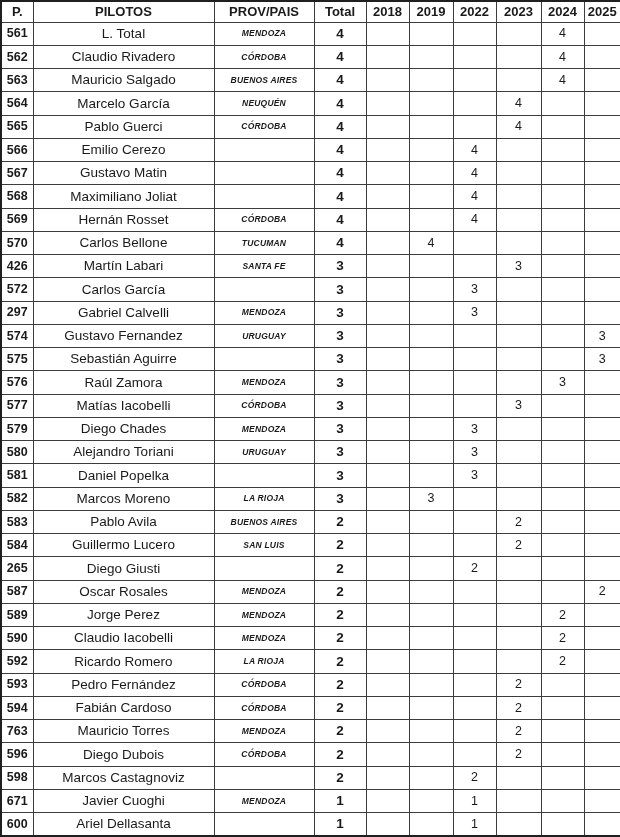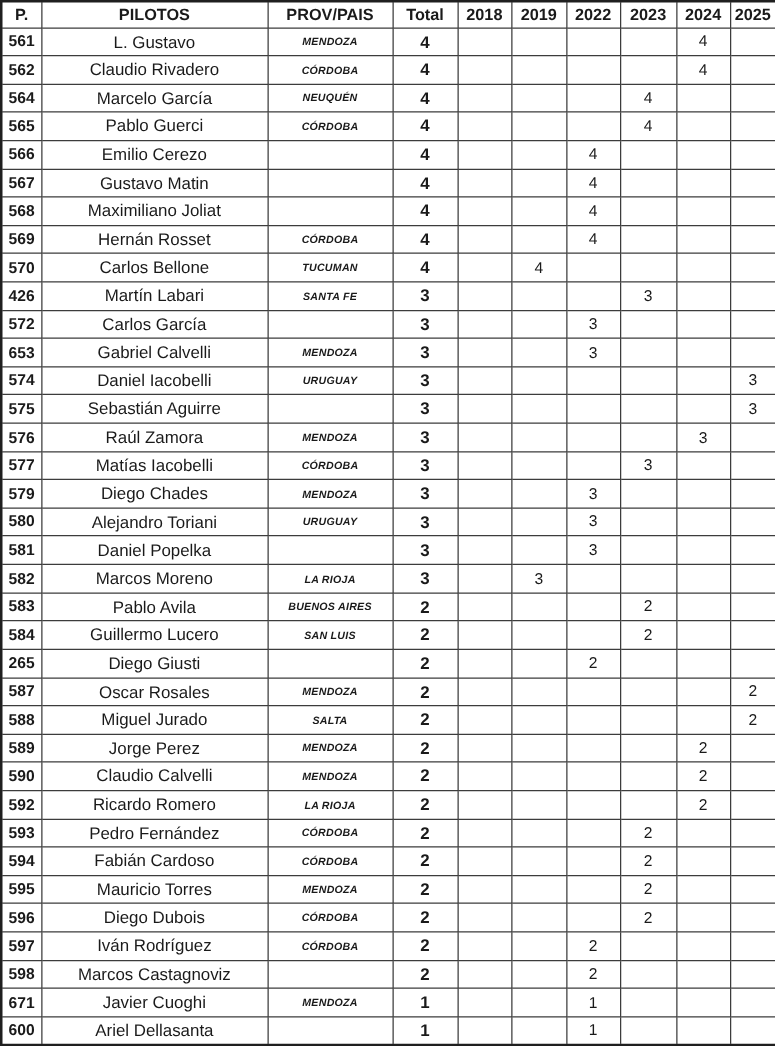--- a/index.html
+++ b/index.html
@@ -76,34 +76,46 @@
           <th>2019</th>
           <th>2022</th>
           <th>2023</th>
           <th>2024</th>
           <th>2025</th>
         </tr>
     </thead>
     <tbody id="table-body">
         <tr>
           <td class="col-position">561</td>
-          <td class="col-pilot">L. Gustavo</td>
+          <td class="col-pilot">L. Total</td>
           <td class="col-province">MENDOZA</td>
           <td class="col-total">4</td>
           <td class="col-year"></td>
           <td class="col-year"></td>
           <td class="col-year"></td>
           <td class="col-year"></td>
           <td class="col-year">4</td>
           <td class="col-year"></td>
         </tr>
         <tr>
           <td class="col-position">562</td>
           <td class="col-pilot">Claudio Rivadero</td>
           <td class="col-province">CÓRDOBA</td>
+          <td class="col-total">4</td>
+          <td class="col-year"></td>
+          <td class="col-year"></td>
+          <td class="col-year"></td>
+          <td class="col-year"></td>
+          <td class="col-year">4</td>
+          <td class="col-year"></td>
+        </tr>
+        <tr>
+          <td class="col-position">563</td>
+          <td class="col-pilot">Mauricio Salgado</td>
+          <td class="col-province">BUENOS AIRES</td>
           <td class="col-total">4</td>
           <td class="col-year"></td>
           <td class="col-year"></td>
           <td class="col-year"></td>
           <td class="col-year"></td>
           <td class="col-year">4</td>
           <td class="col-year"></td>
         </tr>
         <tr>
           <td class="col-position">564</td>
@@ -207,34 +219,34 @@
           <td class="col-province"></td>
           <td class="col-total">3</td>
           <td class="col-year"></td>
           <td class="col-year"></td>
           <td class="col-year">3</td>
           <td class="col-year"></td>
           <td class="col-year"></td>
           <td class="col-year"></td>
         </tr>
         <tr>
-          <td class="col-position">653</td>
+          <td class="col-position">297</td>
           <td class="col-pilot">Gabriel Calvelli</td>
           <td class="col-province">MENDOZA</td>
           <td class="col-total">3</td>
           <td class="col-year"></td>
           <td class="col-year"></td>
           <td class="col-year">3</td>
           <td class="col-year"></td>
           <td class="col-year"></td>
           <td class="col-year"></td>
         </tr>
         <tr>
           <td class="col-position">574</td>
-          <td class="col-pilot">Daniel Iacobelli</td>
+          <td class="col-pilot">Gustavo Fernandez</td>
           <td class="col-province">URUGUAY</td>
           <td class="col-total">3</td>
           <td class="col-year"></td>
           <td class="col-year"></td>
           <td class="col-year"></td>
           <td class="col-year"></td>
           <td class="col-year"></td>
           <td class="col-year">3</td>
         </tr>
         <tr>
@@ -363,46 +375,34 @@
           <td class="col-province">MENDOZA</td>
           <td class="col-total">2</td>
           <td class="col-year"></td>
           <td class="col-year"></td>
           <td class="col-year"></td>
           <td class="col-year"></td>
           <td class="col-year"></td>
           <td class="col-year">2</td>
         </tr>
         <tr>
-          <td class="col-position">588</td>
-          <td class="col-pilot">Miguel Jurado</td>
-          <td class="col-province">SALTA</td>
-          <td class="col-total">2</td>
-          <td class="col-year"></td>
-          <td class="col-year"></td>
-          <td class="col-year"></td>
-          <td class="col-year"></td>
-          <td class="col-year"></td>
-          <td class="col-year">2</td>
-        </tr>
-        <tr>
           <td class="col-position">589</td>
           <td class="col-pilot">Jorge Perez</td>
           <td class="col-province">MENDOZA</td>
           <td class="col-total">2</td>
           <td class="col-year"></td>
           <td class="col-year"></td>
           <td class="col-year"></td>
           <td class="col-year"></td>
           <td class="col-year">2</td>
           <td class="col-year"></td>
         </tr>
         <tr>
           <td class="col-position">590</td>
-          <td class="col-pilot">Claudio Calvelli</td>
+          <td class="col-pilot">Claudio Iacobelli</td>
           <td class="col-province">MENDOZA</td>
           <td class="col-total">2</td>
           <td class="col-year"></td>
           <td class="col-year"></td>
           <td class="col-year"></td>
           <td class="col-year"></td>
           <td class="col-year">2</td>
           <td class="col-year"></td>
         </tr>
         <tr>
@@ -435,52 +435,40 @@
           <td class="col-province">CÓRDOBA</td>
           <td class="col-total">2</td>
           <td class="col-year"></td>
           <td class="col-year"></td>
           <td class="col-year"></td>
           <td class="col-year">2</td>
           <td class="col-year"></td>
           <td class="col-year"></td>
         </tr>
         <tr>
-          <td class="col-position">595</td>
+          <td class="col-position">763</td>
           <td class="col-pilot">Mauricio Torres</td>
           <td class="col-province">MENDOZA</td>
           <td class="col-total">2</td>
           <td class="col-year"></td>
           <td class="col-year"></td>
           <td class="col-year"></td>
           <td class="col-year">2</td>
           <td class="col-year"></td>
           <td class="col-year"></td>
         </tr>
         <tr>
           <td class="col-position">596</td>
           <td class="col-pilot">Diego Dubois</td>
           <td class="col-province">CÓRDOBA</td>
           <td class="col-total">2</td>
           <td class="col-year"></td>
           <td class="col-year"></td>
           <td class="col-year"></td>
           <td class="col-year">2</td>
-          <td class="col-year"></td>
-          <td class="col-year"></td>
-        </tr>
-        <tr>
-          <td class="col-position">597</td>
-          <td class="col-pilot">Iván Rodríguez</td>
-          <td class="col-province">CÓRDOBA</td>
-          <td class="col-total">2</td>
-          <td class="col-year"></td>
-          <td class="col-year"></td>
-          <td class="col-year">2</td>
-          <td class="col-year"></td>
           <td class="col-year"></td>
           <td class="col-year"></td>
         </tr>
         <tr>
           <td class="col-position">598</td>
           <td class="col-pilot">Marcos Castagnoviz</td>
           <td class="col-province"></td>
           <td class="col-total">2</td>
           <td class="col-year"></td>
           <td class="col-year"></td>

